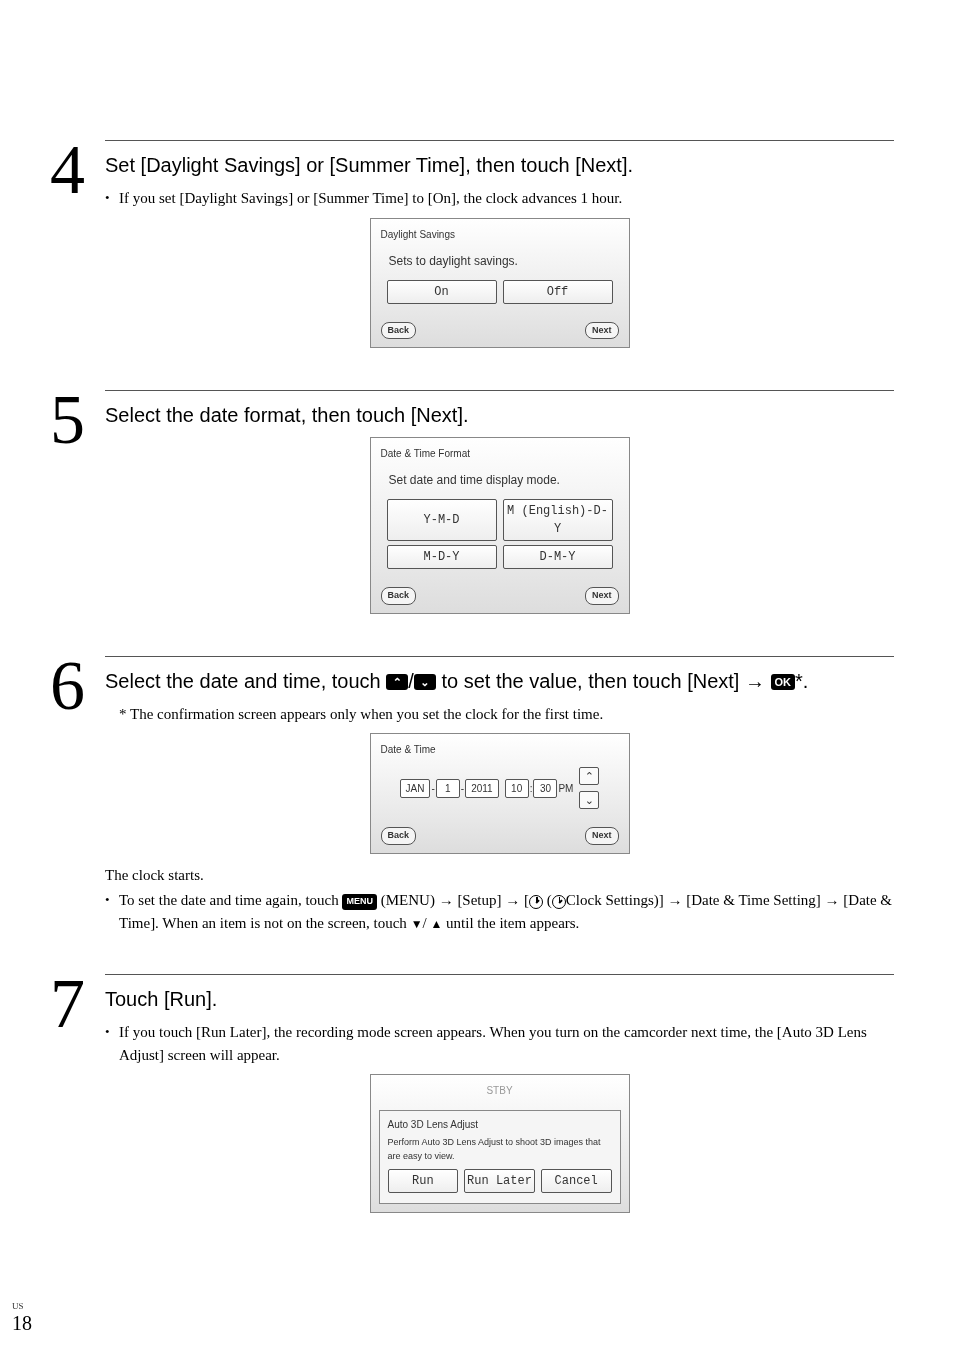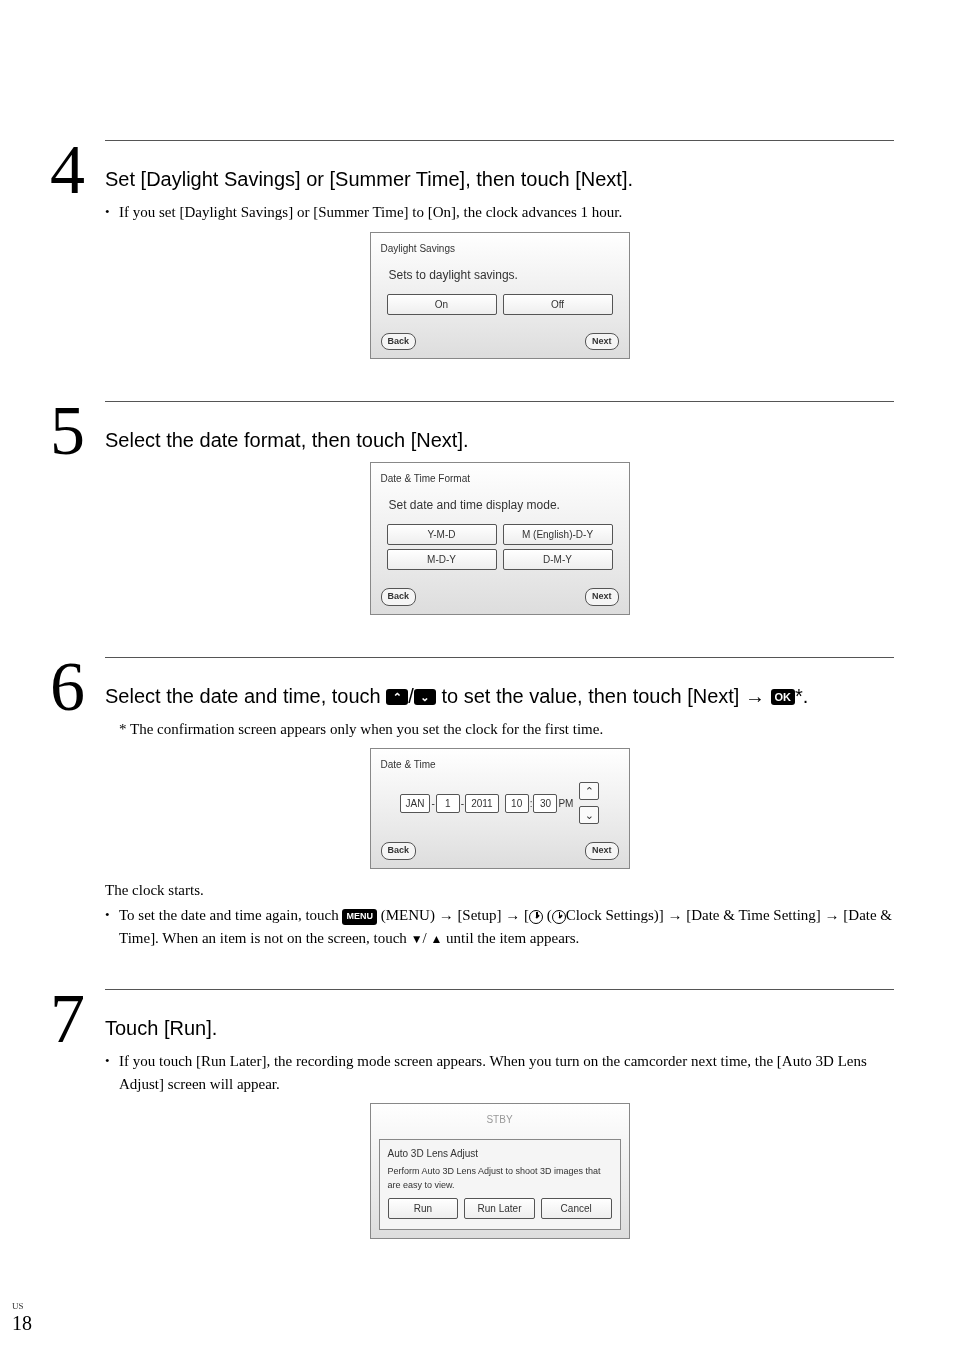--- a/index.html
+++ b/index.html
@@ -17,21 +17,21 @@
   .step-row { display: flex; align-items: flex-start; }
   .big-num {
     font-family: Georgia, serif;
     font-size: 70px;
     line-height: 0.85;
     font-weight: 300;
     width: 55px;
     flex-shrink: 0;
     letter-spacing: -3px;
   }
-  .step-body { flex: 1; padding-top: 16px; border-top: 1px solid #555; }
+  .step-body { flex: 1; padding-top: 2px; border-top: 1px solid #555; }
   .step-heading {
     font-family: Arial, Helvetica, sans-serif;
     font-size: 20px;
     font-weight: 400;
     margin: 8px 0 8px 0;
     line-height: 1.4;
   }
   .bullet-row { display: flex; margin: 3px 0 8px 0; padding-left: 0; }
   .bullet-dot { width: 14px; flex-shrink: 0; font-size: 13px; line-height: 1.7; }
   .bullet-text { flex: 1; }
@@ -47,23 +47,23 @@
     font-family: Arial, Helvetica, sans-serif;
     font-size: 10px;
     color: #333;
   }
   .cap-title { margin-bottom: 10px; font-size: 10px; }
   .cap-text { margin: 6px 0 10px 8px; font-size: 12px; }
   .cap-plain { text-align:center; color:#999; font-size:10px; margin-bottom:12px;}
   .cap-btn-row { display: flex; gap: 6px; justify-content: center; margin:4px 0;}
   .cap-btn {
     border: 1px solid #555; border-radius: 2px;
-    padding: 2px 0; text-align: center; font-size: 10px;
+    padding: 2px 0; text-align: center; font-size: 12px;
     flex: 1; max-width: 110px; background:linear-gradient(#fff,#eee);
-    display:inline-flex; align-items:center; justify-content:center;
+    display:inline-flex; align-items:center; justify-content:center;font-family:Liberation Mono, monospace;
   }
   .cap-footer { display: flex; justify-content: space-between; margin-top: 18px; font-weight: bold;}
   .pill {
     border: 1px solid #555; border-radius: 8px;
     font-size: 9px; padding: 1px 6px; background:#f5f5f5;
     display:inline-block;
   }
   .inline-icon {
     display: inline-flex; align-items:center; justify-content:center;
     vertical-align: middle;

